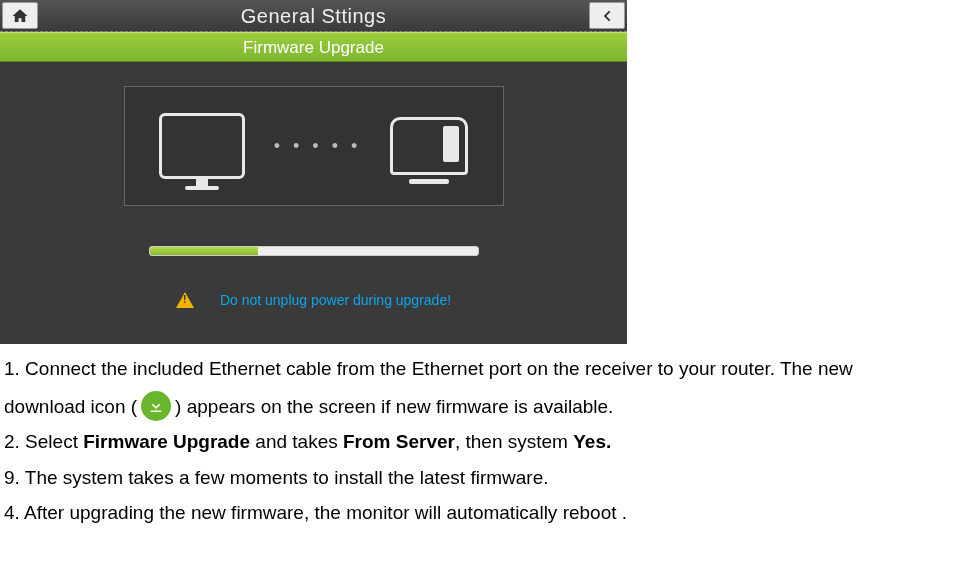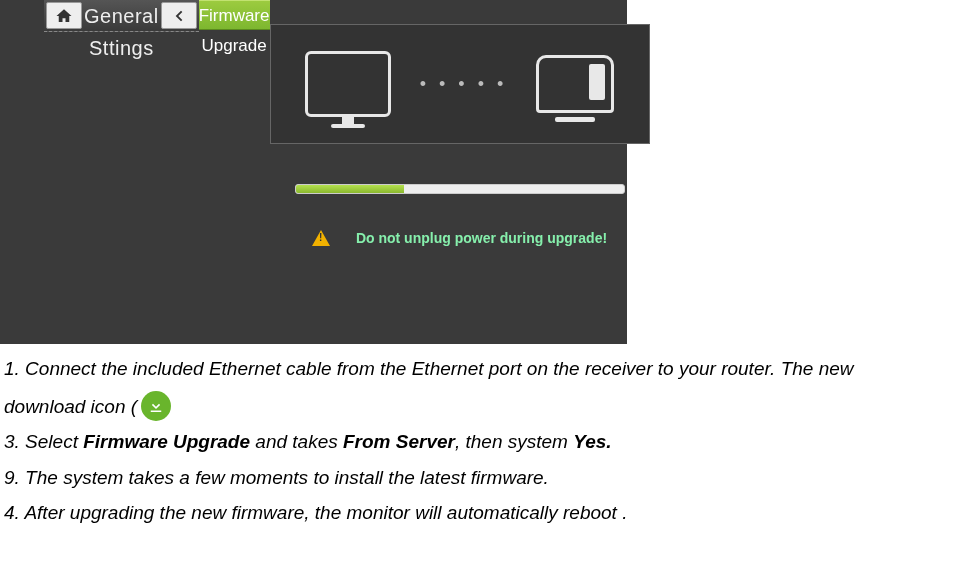--- a/index.html
+++ b/index.html
@@ -8,22 +8,21 @@
       font-size: 19px;
       color: #000;
       width: 977px;
       background: #fff;
     }
     .screenshot {
       width: 627px;
       height: 344px;
       background: #3a3a3a;
       display: flex;
-      flex-direction: row;
-      padding-left: 44px;
+      flex-direction: column;
     }
     .topbar {
       display: flex;
       align-items: stretch;
       height: 32px;
       background: linear-gradient(#555,#3a3a3a);
       border-bottom: 1px dashed #888;
     }
     .topbar .iconbtn {
       width: 36px;
@@ -149,43 +148,41 @@
     .progress .fill {
       height: 100%;
       background: linear-gradient(#b4e04e,#8ab82e);
       width: 33%;
     }
     .warning {
       margin-top: 36px;
       display: flex;
       align-items: center;
       gap: 26px;
-      color: #86efac;
+      color: #0ea5e9;
       font-size: 14px;
-      font-weight: bold;
     }
     .warn-icon {
       width: 0; height: 0;
       border-left: 9px solid transparent;
       border-right: 9px solid transparent;
       border-bottom: 16px solid #f2b200;
       position: relative;
     }
     .warn-icon::after {
       content: "!";
       position: absolute;
       top: 2px; left: -2px;
       font-size: 10px;
       color: #333;
       font-weight: bold;
     }
     .instructions {
       padding: 10px 4px 0 4px;
       line-height: 1.55;
-      font-style: italic;
     }
     .instructions p { margin-bottom: 6px; }
     .line1b { display: flex; align-items: center; flex-wrap: wrap; margin-top: 8px; }
     .dl-icon {
       display: inline-flex;
       width: 30px; height: 30px;
       border-radius: 50%;
       background: #69b52c;
       align-items: center;
       justify-content: center;
@@ -235,19 +232,20 @@
 
 <div class="instructions">
   <p>1. Connect the included Ethernet cable from the Ethernet port on the receiver to your router. The new</p>
   <p class="line1b">
     <span>download icon (</span>
     <span class="dl-icon">
       <svg width="18" height="18" viewBox="0 0 24 24" fill="#fff">
           <path d="M12 3v10l-4-4-1.5 1.5L12 16l5.5-5.5L16 9l-4 4V3h0zM5 18h14v2H5z"></path>
         </svg>
     </span>
+    <span>) appears on the screen if new firmware is available.</span>
   </p>
   <p>
-    <span>3. Select </span><span class="bold">Firmware Upgrade</span><span> and takes </span><span class="bold">From Server</span><span>, then system </span><span class="bold">Yes.</span>
+    <span>2. Select </span><span class="bold">Firmware Upgrade</span><span> and takes </span><span class="bold">From Server</span><span>, then system </span><span class="bold">Yes.</span>
   </p>
   <p>9. The system takes a few moments to install the latest firmware.</p>
   <p>4. After upgrading the new firmware, the monitor will automatically reboot .</p>
 </div>
 
 </body></html>

